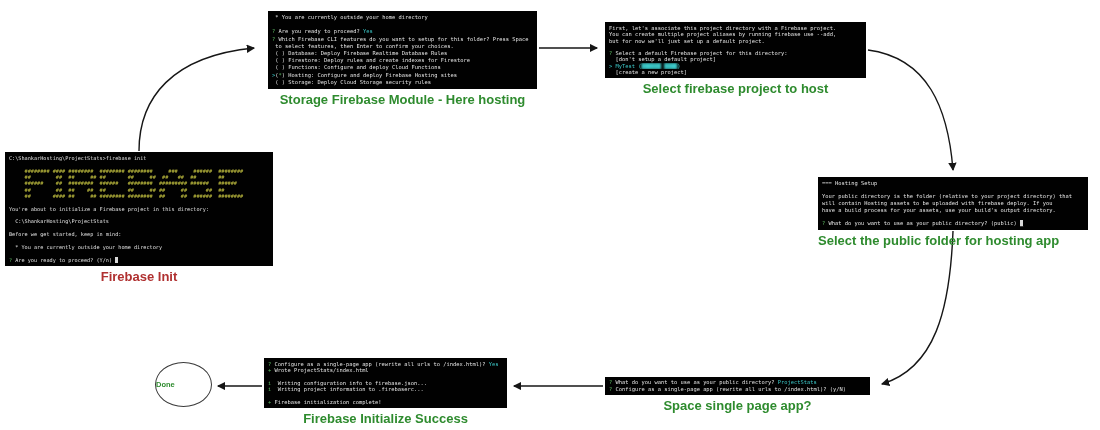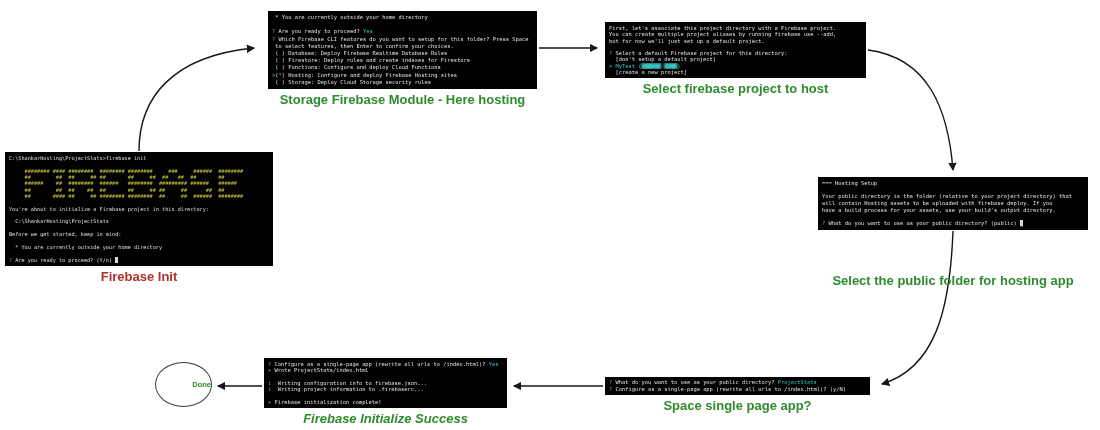--- a/index.html
+++ b/index.html
@@ -21,27 +21,27 @@
   .t-hosting {left:818px;top:177px; width:270px; height:53px;  --lh:6.7px;  font-size:5.4px;}
   .t-spa     {left:605px;top:377px; width:265px; height:18px;  --lh:6.5px;  font-size:5.4px; padding:2px 4px;}
   .t-success {left:264px;top:358px; width:243px; height:50px;  --lh:6.3px;  font-size:5.4px;}
 
   
   .caption{position:absolute;font-family:"Liberation Sans",sans-serif;font-weight:bold;
            font-size:13px;color:#2e8b2e;text-align:center;}
   .cap-init   {left:5px;  top:269px;width:268px;color:#b03030;text-align:center;}
   .cap-module {left:268px;top:92px; width:269px;}
   .cap-project{left:605px;top:81px; width:261px;}
-  .cap-hosting{left:818px;top:233px;width:270px;text-align:center;margin-top:40px;}
+  .cap-hosting{left:818px;top:233px;width:270px;text-align:left;}
   .cap-spa    {left:605px;top:398px;width:265px;}
-  .cap-success{left:264px;top:411px;width:243px;font-style:italic;}
+  .cap-success{left:264px;top:411px;width:243px;}
 
   
   .done{position:absolute;left:155px;top:362px;width:57px;height:45px;border:1.5px solid #3a3a3a;
-        border-radius:50%;display:flex;align-items:center;justify-content:flex-end;background:#fff;
+        border-radius:50%;display:flex;align-items:center;justify-content:flex-start;background:#fff;
         color:#2e8b2e;font-family:"Liberation Sans",sans-serif;font-size:7.5px;font-weight:bold;box-sizing:border-box;}
 
   .arrows{position:absolute;left:0;top:0;width:1100px;height:430px;pointer-events:none;}
 </style>
 </head>
 <body>
 
 <div class="canvas">
 
   <svg class="arrows" viewBox="0 0 1100 430">

